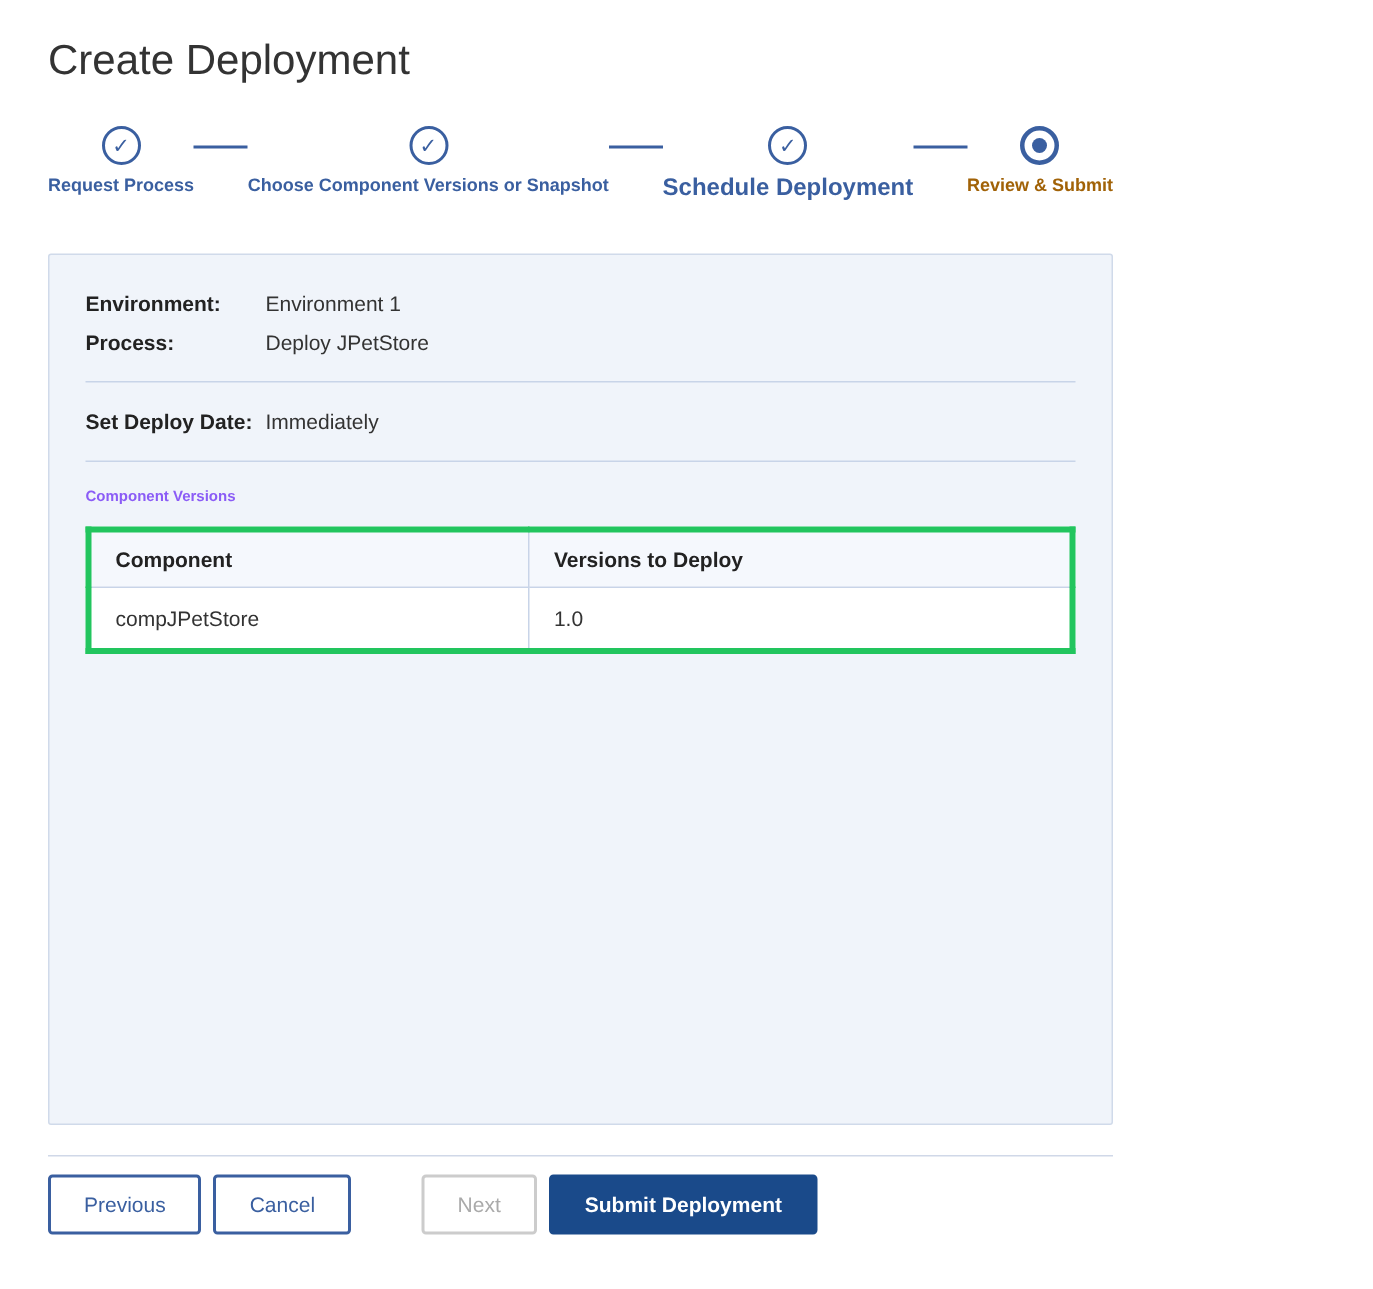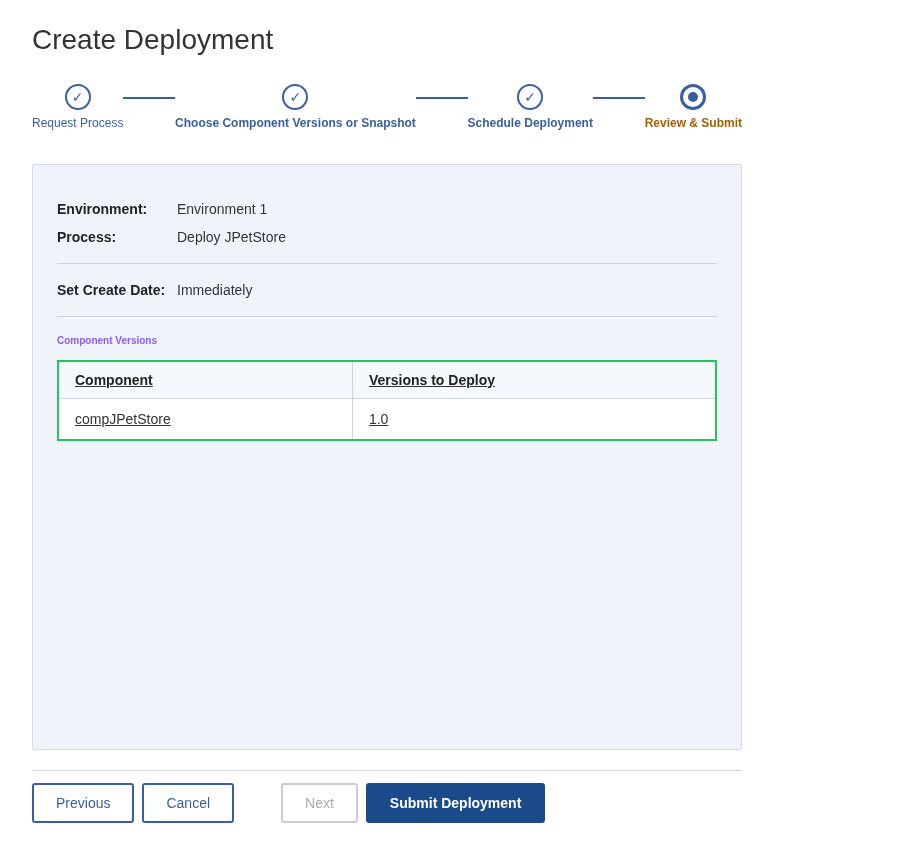--- a/index.html
+++ b/index.html
@@ -39,21 +39,20 @@
       flex: 1;
       margin-bottom: 20px;
     }
     .info-section {
       margin-bottom: 16px;
     }
     .info-row {
       display: flex;
       align-items: flex-end;
       margin-bottom: 10px;
-      margin-top: 12px;
     }
     .info-label {
       font-weight: bold;
       color: #222;
       min-width: 120px;
     }
     .info-value {
       color: #333;
     }
     .divider {
@@ -66,22 +65,21 @@
       font-size: 10px;
       color: #8b5cf6;
       margin-bottom: 14px;
       margin-top: 16px;
     }
     
     .versions-table {
       width: 100%;
       border-collapse: collapse;
       background: #fff;
-      border: 2px solid #22c55e;
-      text-decoration: underline;
+      border: 4px solid #22c55e;
     }
     .versions-table th {
       background: #f5f8fd;
       text-align: left;
       padding: 10px 16px;
       font-weight: bold;
       font-size: 14px;
       color: #222;
       border-bottom: 1px solid #c8d4e8;
     }
@@ -179,33 +177,33 @@
 </head>
 <body>
 
 <div class="page-container">
   <h1 class="page-title">Create Deployment</h1>
 
   <div class="stepper-wrapper">
 
     <div class="step-node">
       <div class="check-circle">✓</div>
-      <span class="step-label" style="font-size:12px;font-weight:normal;color:#3a5fa0;margin-top:6px;min-width:90px;">Request Process</span>
+      <span class="step-label" style="font-size:12px;font-weight:bold;color:#3a5fa0;margin-top:6px;min-width:90px;">Request Process</span>
     </div>
     <div class="step-line"></div>
 
     <div class="step-node" style="min-width:100px;">
       <div class="check-circle">✓</div>
       <span class="step-label" style="font-size:12px;font-weight:bold;color:#3a5fa0;margin-top:6px;text-align:center;min-width:100px;">Choose Component Versions or Snapshot</span>
     </div>
     <div class="step-line"></div>
 
     <div class="step-node" style="min-width:110px;">
       <div class="check-circle">✓</div>
-      <span class="step-label" style="font-size:12px;font-weight:bold;color:#3a5fa0;margin-top:6px;text-align:center;min-width:110px;">Schedule Deployment</span>
+      <span class="step-label" style="font-size:16px;font-weight:bold;color:#3a5fa0;margin-top:6px;text-align:center;min-width:110px;">Schedule Deployment</span>
     </div>
     <div class="step-line"></div>
 
     <div class="step-node" style="min-width:90px;">
       <div class="radio-circle">
         <div class="radio-inner"></div>
       </div>
       <span class="step-label" style="font-size:12px;font-weight:bold;color:#a16207;margin-top:6px;text-align:center;min-width:90px;">Review &amp; Submit</span>
     </div>
   </div>
@@ -220,21 +218,21 @@
       <div class="info-row">
         <span class="info-label">Process:</span>
         <span class="info-value">Deploy JPetStore</span>
       </div>
     </div>
 
     <hr class="divider">
 
     <div class="info-section">
       <div class="info-row">
-        <span class="info-label">Set Create Date:</span>
+        <span class="info-label">Set Deploy Date:</span>
         <span class="info-value">Immediately</span>
       </div>
     </div>
 
     <hr class="divider">
 
     <div class="info-section">
       <div class="section-title">Component Versions</div>
       <table class="versions-table">
         <thead>

